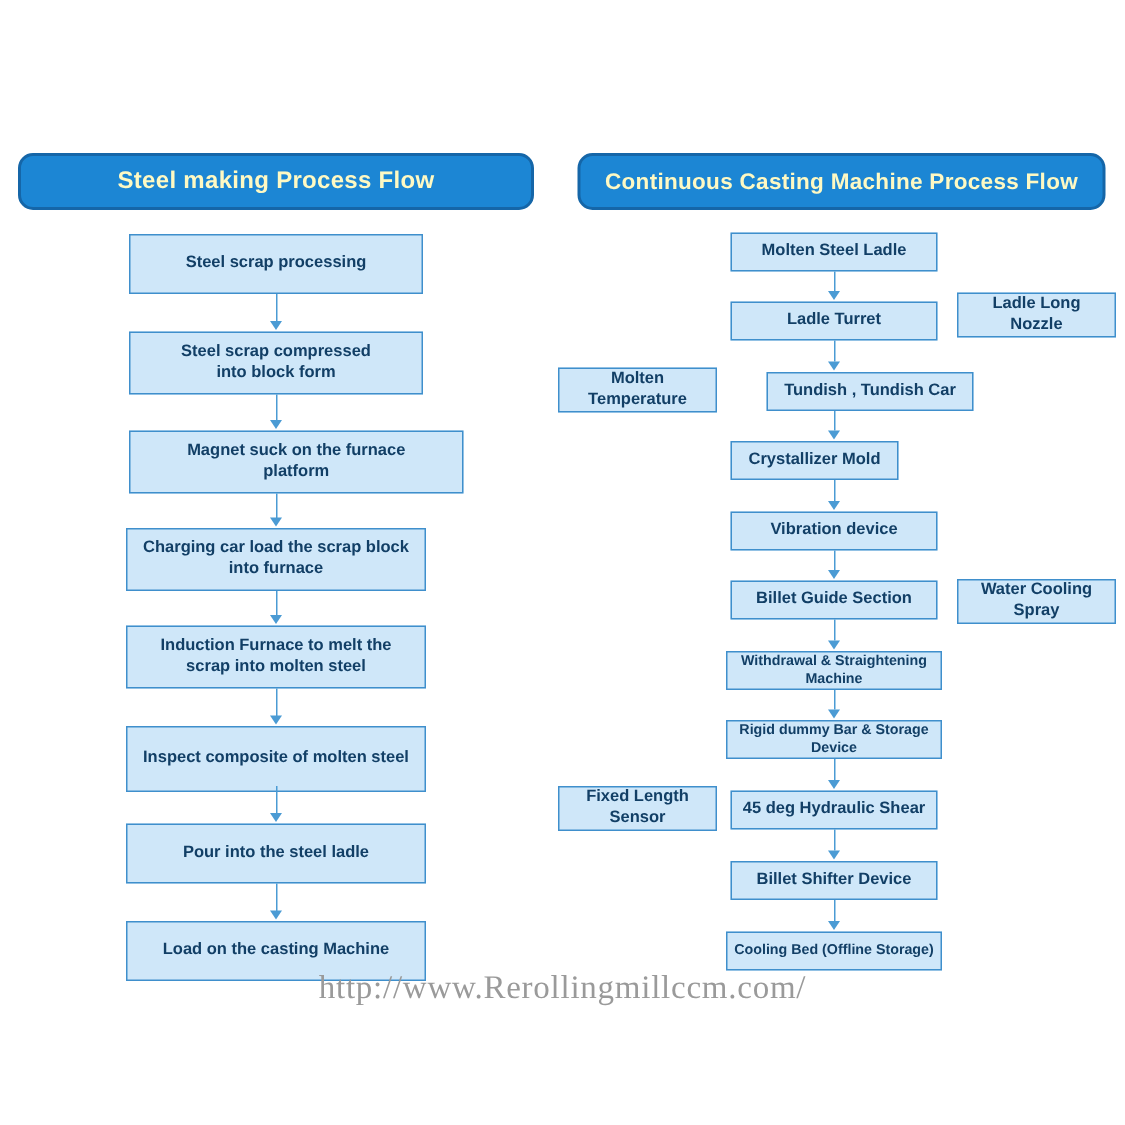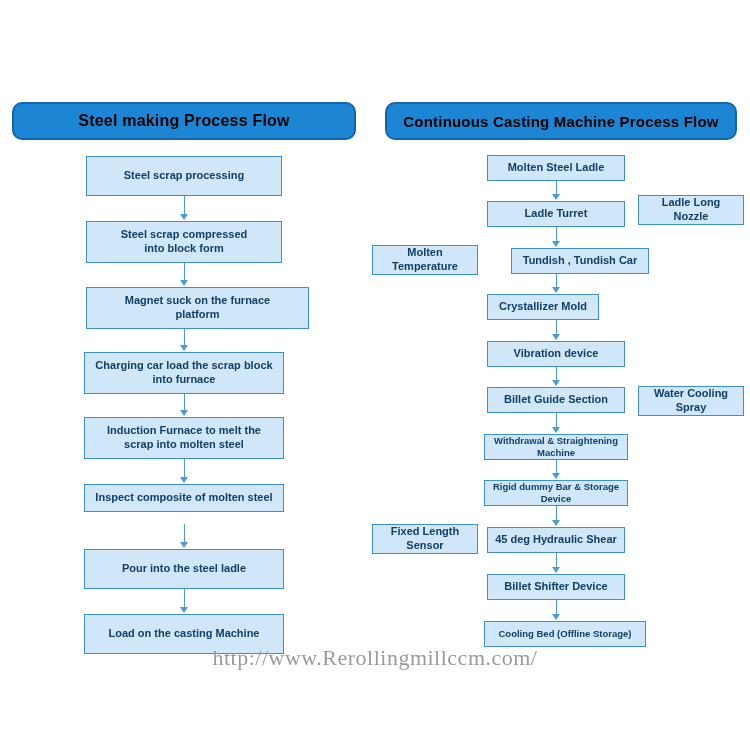--- a/index.html
+++ b/index.html
@@ -23,21 +23,21 @@
     height: 750px;
   }
 
   
   .banner {
     position: absolute;
     box-sizing: border-box;
     background: #1c86d4;
     border: 2px solid #1566a8;
     border-radius: 10px;
-    color: #000000;
+    color: #fef9c3;
     font-weight: bold;
     display: flex;
     align-items: center;
     justify-content: center;
     text-align: center;
     letter-spacing: 0.2px;
   }
   #banner-left {
     left: 12px;
     top: 102px;
@@ -118,21 +118,21 @@
 
   <div class="node left-col" style="left:86px; top:287px; width:223px; height:42px; white-space:pre-line;">Magnet suck on the furnace
 platform</div>
 
   <div class="node left-col" style="left:84px; top:352px; width:200px; height:42px; white-space:pre-line;">Charging car load the scrap block
 into furnace</div>
 
   <div class="node left-col" style="left:84px; top:417px; width:200px; height:42px; white-space:pre-line;">Induction Furnace to melt the
 scrap into molten steel</div>
 
-  <div class="node left-col" style="left:84px; top:484px; width:200px; height:28px;">Inspect composite of molten steel</div>
+  <div class="node left-col" style="left:84px; top:484px; width:200px; height:44px;">Inspect composite of molten steel</div>
 
   <div class="node left-col" style="left:84px; top:549px; width:200px; height:40px;">Pour into the steel ladle</div>
 
   <div class="node left-col" style="left:84px; top:614px; width:200px; height:40px;">Load on the casting Machine</div>
 
   <div class="conn" style="left:184px; top:196px; height:19px;"></div>
   <div class="arrowhead" style="left:180px; top:214px;"></div>
 
   <div class="conn" style="left:184px; top:263px; height:17px;"></div>
   <div class="arrowhead" style="left:180px; top:280px;"></div>
@@ -165,21 +165,21 @@
   <div class="node mid-col small" style="left:484px; top:434px; width:144px; height:26px;">Withdrawal &amp; Straightening Machine</div>
 
   <div class="node mid-col" style="left:487px; top:387px; width:138px; height:26px;">Billet Guide Section</div>
 
   <div class="node mid-col small" style="left:484px; top:480px; width:144px; height:26px;">Rigid dummy Bar &amp; Storage Device</div>
 
   <div class="node mid-col" style="left:487px; top:527px; width:138px; height:26px;">45 deg Hydraulic Shear</div>
 
   <div class="node mid-col" style="left:487px; top:574px; width:138px; height:26px;">Billet Shifter Device</div>
 
-  <div class="node mid-col small" style="left:484px; top:621px; width:162px; height:26px;">Cooling Bed (Offline Storage)</div>
+  <div class="node mid-col small" style="left:484px; top:621px; width:144px; height:26px;">Cooling Bed (Offline Storage)</div>
 
   <div class="conn" style="left:556px; top:181px; height:13px;"></div>
   <div class="arrowhead" style="left:552px; top:194px;"></div>
 
   <div class="conn" style="left:556px; top:227px; height:14px;"></div>
   <div class="arrowhead" style="left:552px; top:241px;"></div>
 
   <div class="conn" style="left:556px; top:274px; height:13px;"></div>
   <div class="arrowhead" style="left:552px; top:287px;"></div>
 

